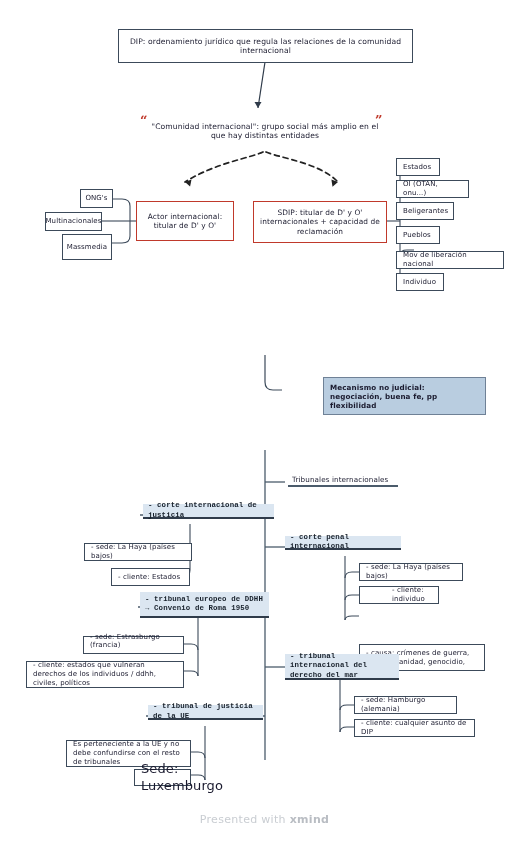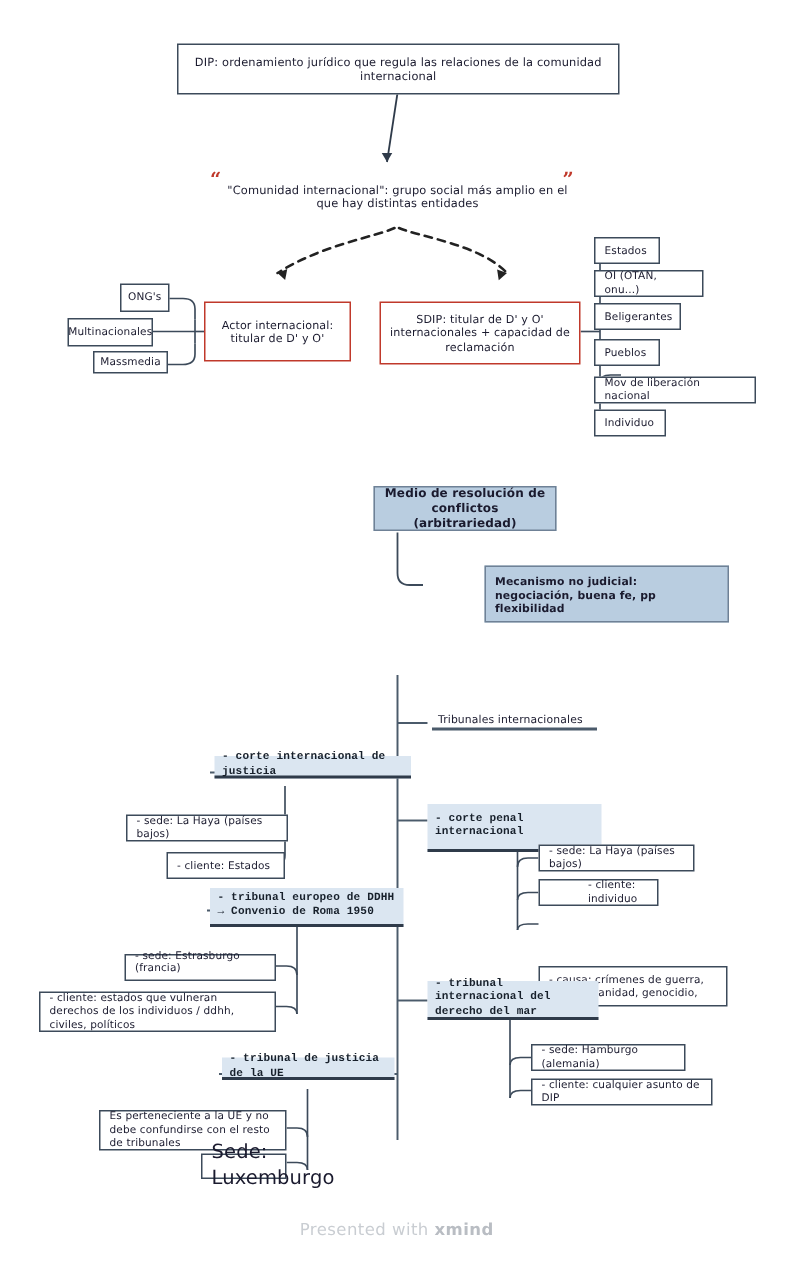--- a/index.html
+++ b/index.html
@@ -109,21 +109,21 @@
   <div class="node bx-red pad" style="left:136px;top:201px;width:98px;height:40px;font-size:7.4px;">
     <span>Actor internacional: titular de D' y O'</span>
   </div>
 
   <div class="node bx pad" style="left:80px;top:189px;width:33px;height:19px;font-size:7px;">
     <span>ONG's</span>
   </div>
   <div class="node bx pad" style="left:45px;top:212px;width:57px;height:19px;font-size:7px;">
     <span>Multinacionales</span>
   </div>
-  <div class="node bx pad" style="left:62px;top:234px;width:50px;height:15px;font-size:7px;">
+  <div class="node bx pad" style="left:62px;top:234px;width:50px;height:26px;font-size:7px;">
     <span>Massmedia</span>
   </div>
 
   <div class="node bx-red pad" style="left:253px;top:201px;width:134px;height:42px;font-size:7.4px;">
     <span>SDIP: titular de D' y O' internacionales + capacidad de reclamación</span>
   </div>
 
   <div class="node bx pad left" style="left:396px;top:158px;width:44px;height:18px;font-size:7px;">
     <span>Estados</span>
   </div>
@@ -136,44 +136,41 @@
   <div class="node bx pad left" style="left:396px;top:226px;width:44px;height:18px;font-size:7px;">
     <span>Pueblos</span>
   </div>
   <div class="node bx pad left" style="left:396px;top:251px;width:108px;height:18px;font-size:7px;">
     <span>Mov de liberación nacional</span>
   </div>
   <div class="node bx pad left" style="left:396px;top:273px;width:48px;height:18px;font-size:7px;">
     <span>Individuo</span>
   </div>
 
-  <div class="node fill-blue pad" style="left:249px;top:324px;width:122px;height:30px;font-size:8px;font-weight:bold;">
-    <span>Medio de resolución de conflictos (arbitrariedad)</span>
-  </div>
 
   <div class="node fill-blue pad left" style="left:323px;top:377px;width:163px;height:38px;font-size:7.2px;font-weight:bold;">
     <span>Mecanismo no judicial: negociación, buena fe, pp flexibilidad</span>
   </div>
 
 
   <div class="node ul-plain" style="left:288px;top:473px;width:110px;height:14px;font-size:7.2px;">
     <span>Tribunales internacionales</span>
   </div>
 
   <div class="node hl" style="left:143px;top:504px;width:131px;height:15px;font-size:7.4px;">
     <span>- corte internacional de justicia</span>
   </div>
   <div class="node bx pad left" style="left:84px;top:543px;width:108px;height:18px;font-size:7px;">
     <span>- sede: La Haya (países bajos)</span>
   </div>
   <div class="node bx pad left" style="left:111px;top:568px;width:79px;height:18px;font-size:7px;">
     <span>- cliente: Estados</span>
   </div>
 
-  <div class="node hl" style="left:285px;top:536px;width:116px;height:32px;font-size:7.4px;">
+  <div class="node hl" style="left:285px;top:536px;width:116px;height:14px;font-size:7.4px;">
     <span>- corte penal internacional</span>
   </div>
   <div class="node bx pad left" style="left:359px;top:563px;width:104px;height:18px;font-size:7px;">
     <span>- sede: La Haya (países bajos)</span>
   </div>
   <div class="node bx pad left" style="left:359px;top:586px;width:80px;height:18px;font-size:7px;padding-left:32px;">
     <span>- cliente: individuo</span>
   </div>
   <div class="node bx pad left" style="left:359px;top:644px;width:126px;height:27px;font-size:7px;">
     <span>- causa: crímenes de guerra, lesa humanidad, genocidio,</span>

